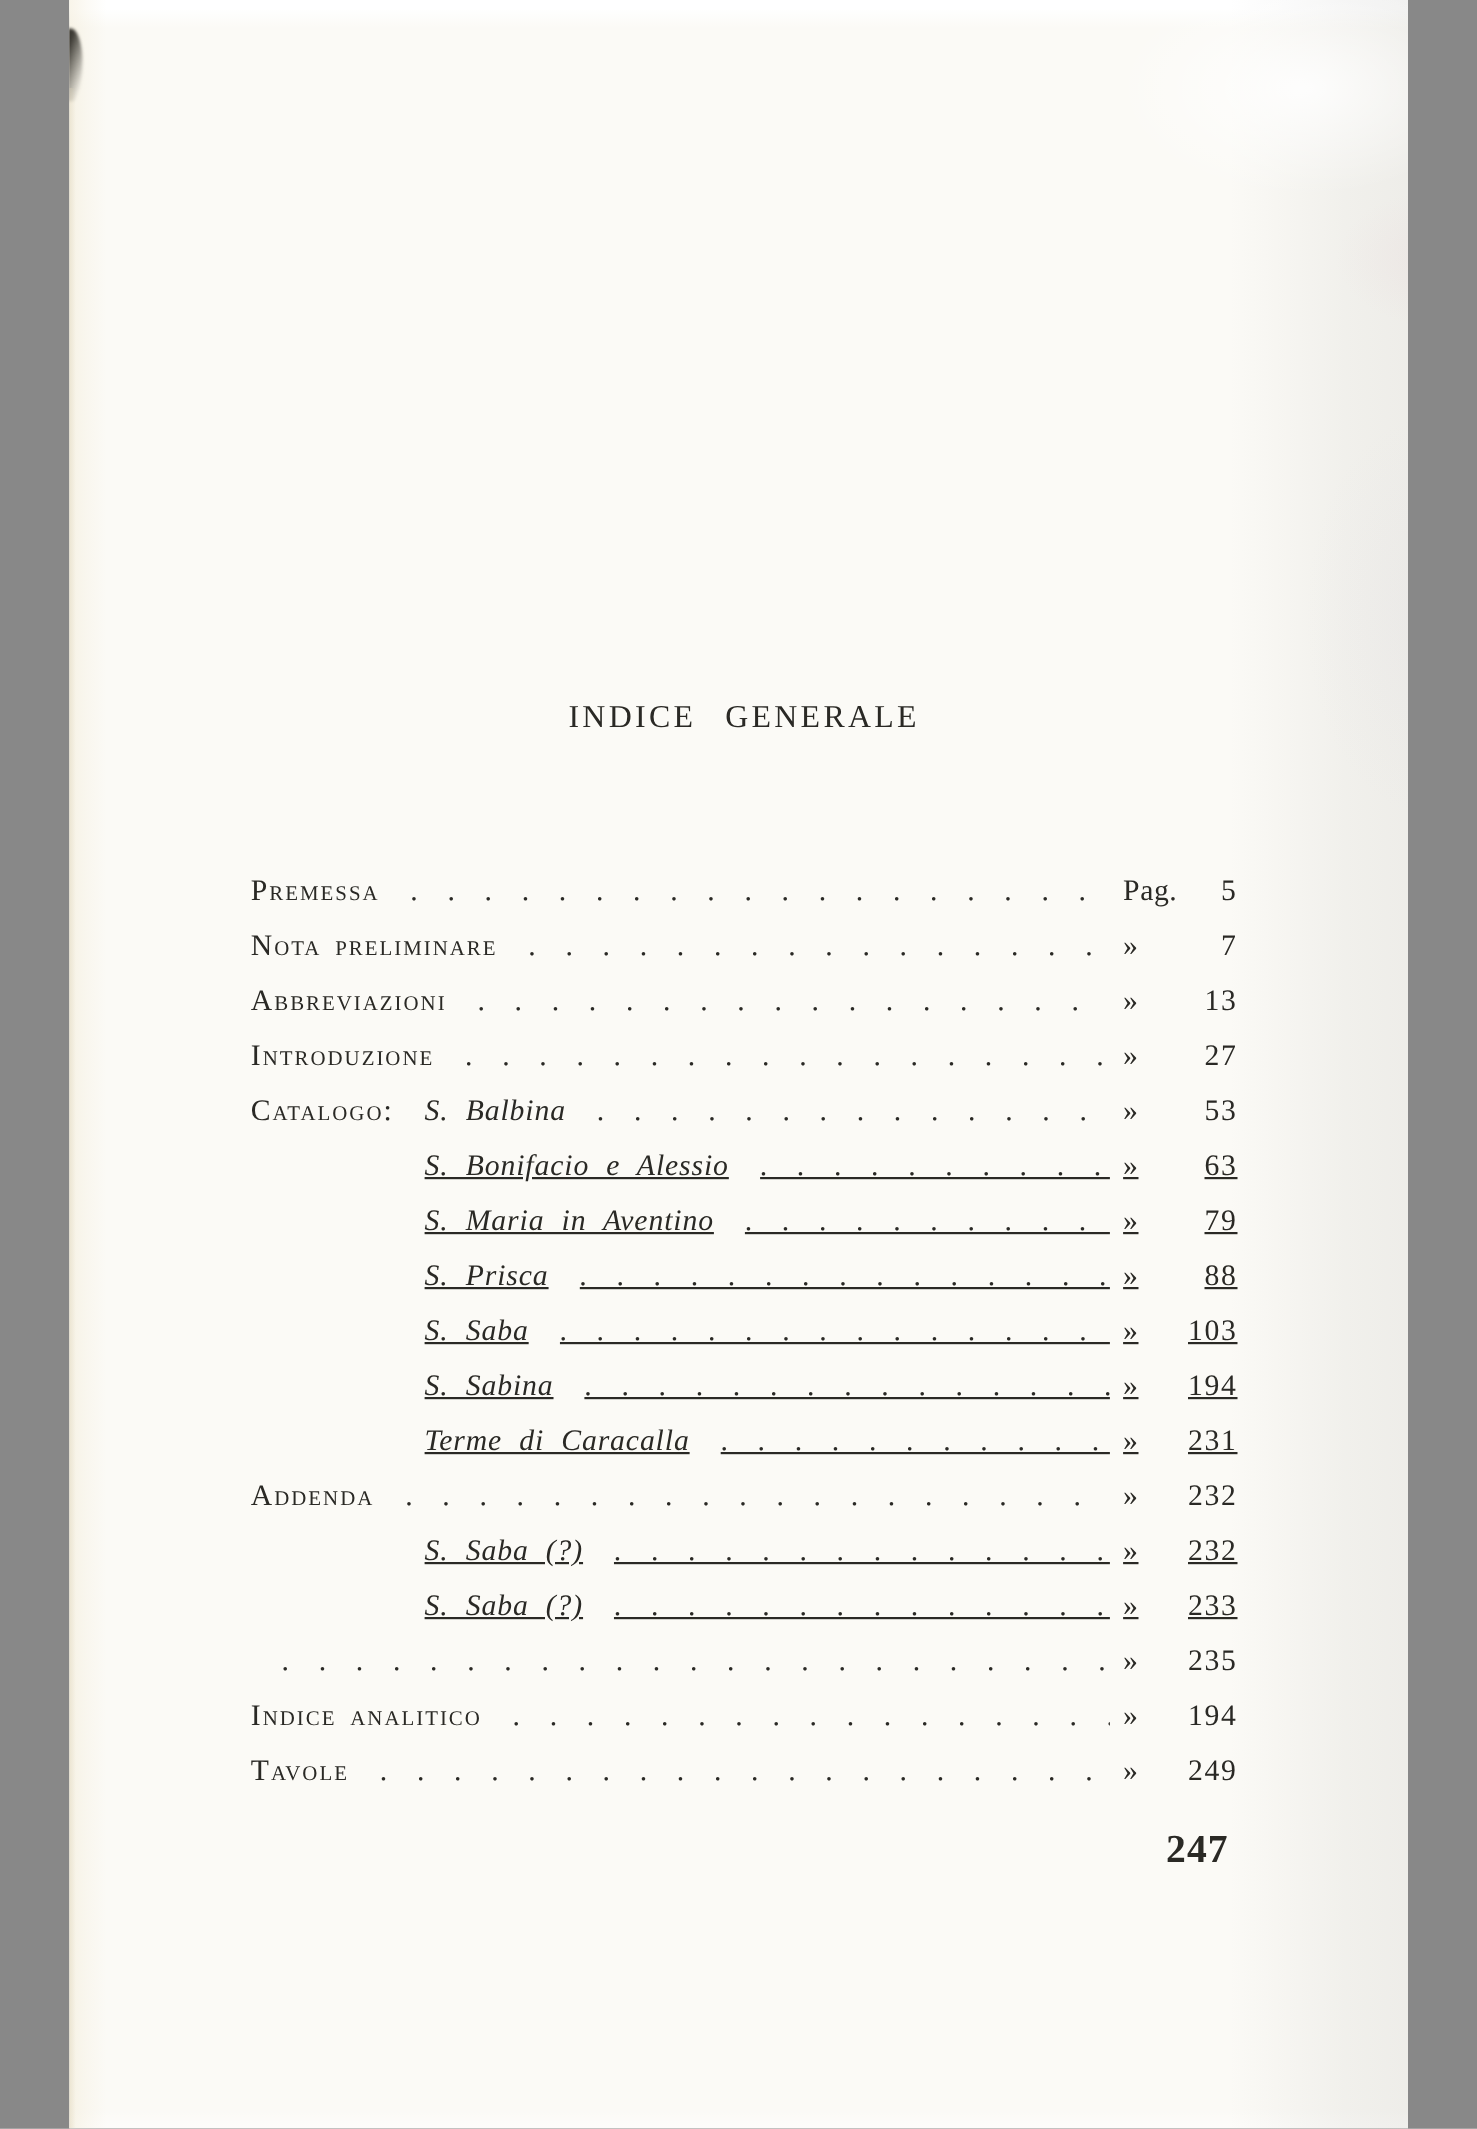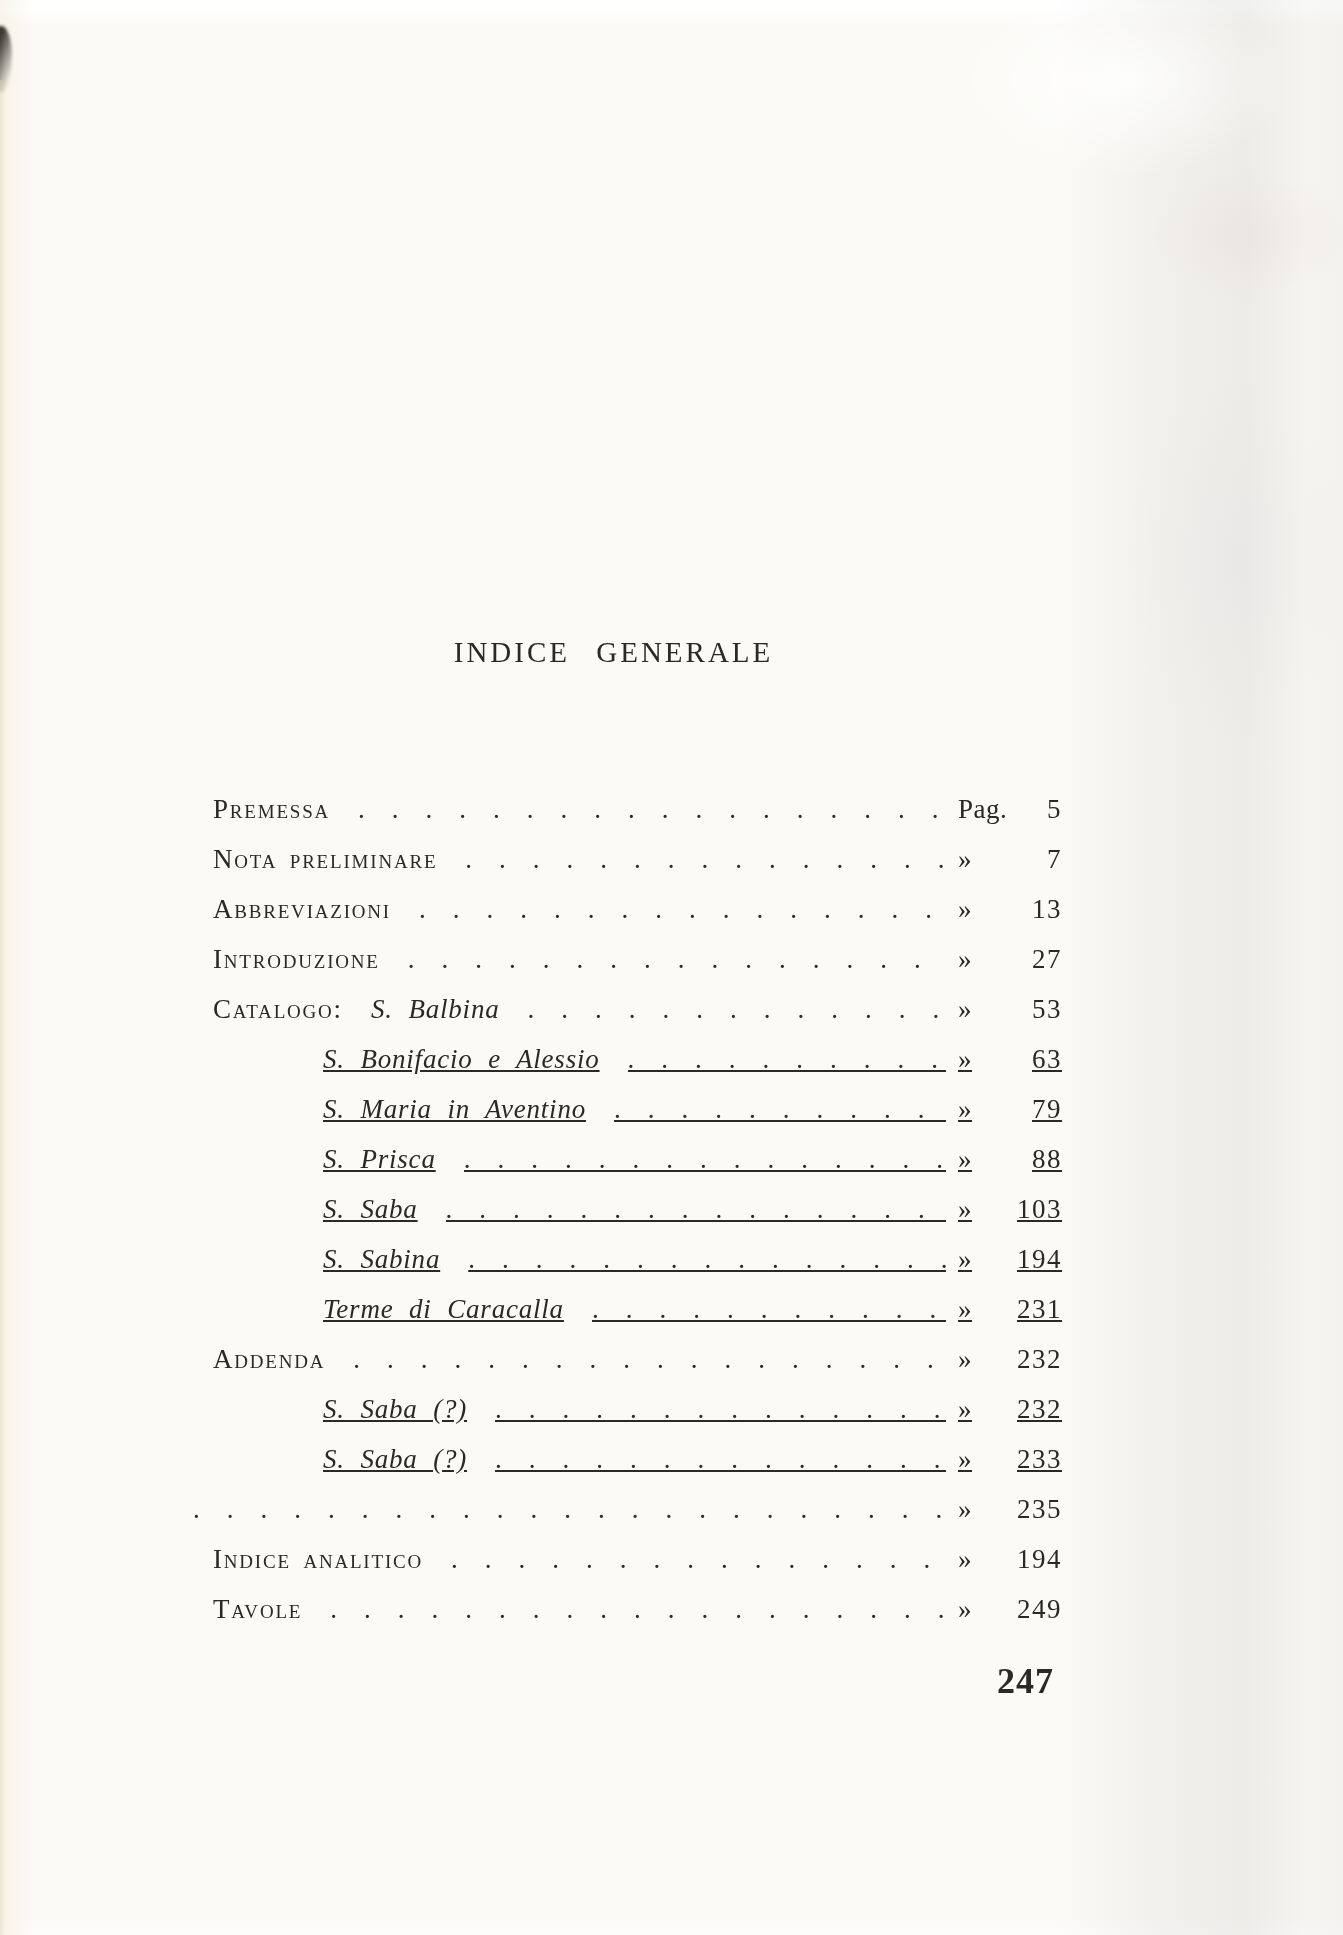--- a/index.html
+++ b/index.html
@@ -2,21 +2,21 @@
 <html><head>
 <meta charset="utf-8">
 <style>
   :root{
     --paper:#fbfaf6;
     --ink:#2a2925;
   }
   html,body{margin:0;padding:0;background:#888;}
   .page{
     position:relative;
-    width:1343px;height:1935px;
+    width:1217px;height:1935px;
     margin:0 auto;
     overflow:hidden;
     font-family:"Liberation Serif","DejaVu Serif",serif;
     color:var(--ink);
     background:
       radial-gradient(ellipse 240px 140px at 1120px 80px, rgba(255,255,255,0.85), rgba(255,255,255,0) 70%),
       radial-gradient(ellipse 140px 90px at 1250px 235px, rgba(228,200,206,0.20), rgba(228,200,206,0) 70%),
       radial-gradient(ellipse 160px 260px at 1235px 560px, rgba(210,205,220,0.12), rgba(210,205,220,0) 70%),
       linear-gradient(90deg, rgba(243,236,216,0.55) 0px, rgba(243,236,216,0.25) 16px, rgba(243,236,216,0) 34px),
       linear-gradient(90deg, rgba(0,0,0,0) 1055px, rgba(140,140,134,0.09) 1160px, rgba(148,148,142,0.14) 1245px, rgba(160,160,154,0.07) 1305px, rgba(185,185,180,0.12) 1343px),
@@ -45,21 +45,21 @@
   }
   .toc-row{
     display:flex;align-items:baseline;
     line-height:34px;margin-bottom:16px;
     font-size:27px;
   }
   .toc-row.indent{padding-left:158px;text-decoration:underline;}
   .toc-label{white-space:nowrap;flex:none;}
   .sc{
     font-variant:small-caps;
-    letter-spacing:1.8px;word-spacing:4px;margin-left:48px;
+    letter-spacing:1.8px;word-spacing:4px;
   }
   .sc:empty,.it:empty{display:none;}
   .has-prefix .sc{display:inline-block;width:158px;}
   .it{
     font-style:italic;
     letter-spacing:0.8px;word-spacing:8px;margin-top:28px;
   }
   .leader{
     flex:1 1 auto;overflow:hidden;white-space:nowrap;
     margin:0 12px 0 28px;

